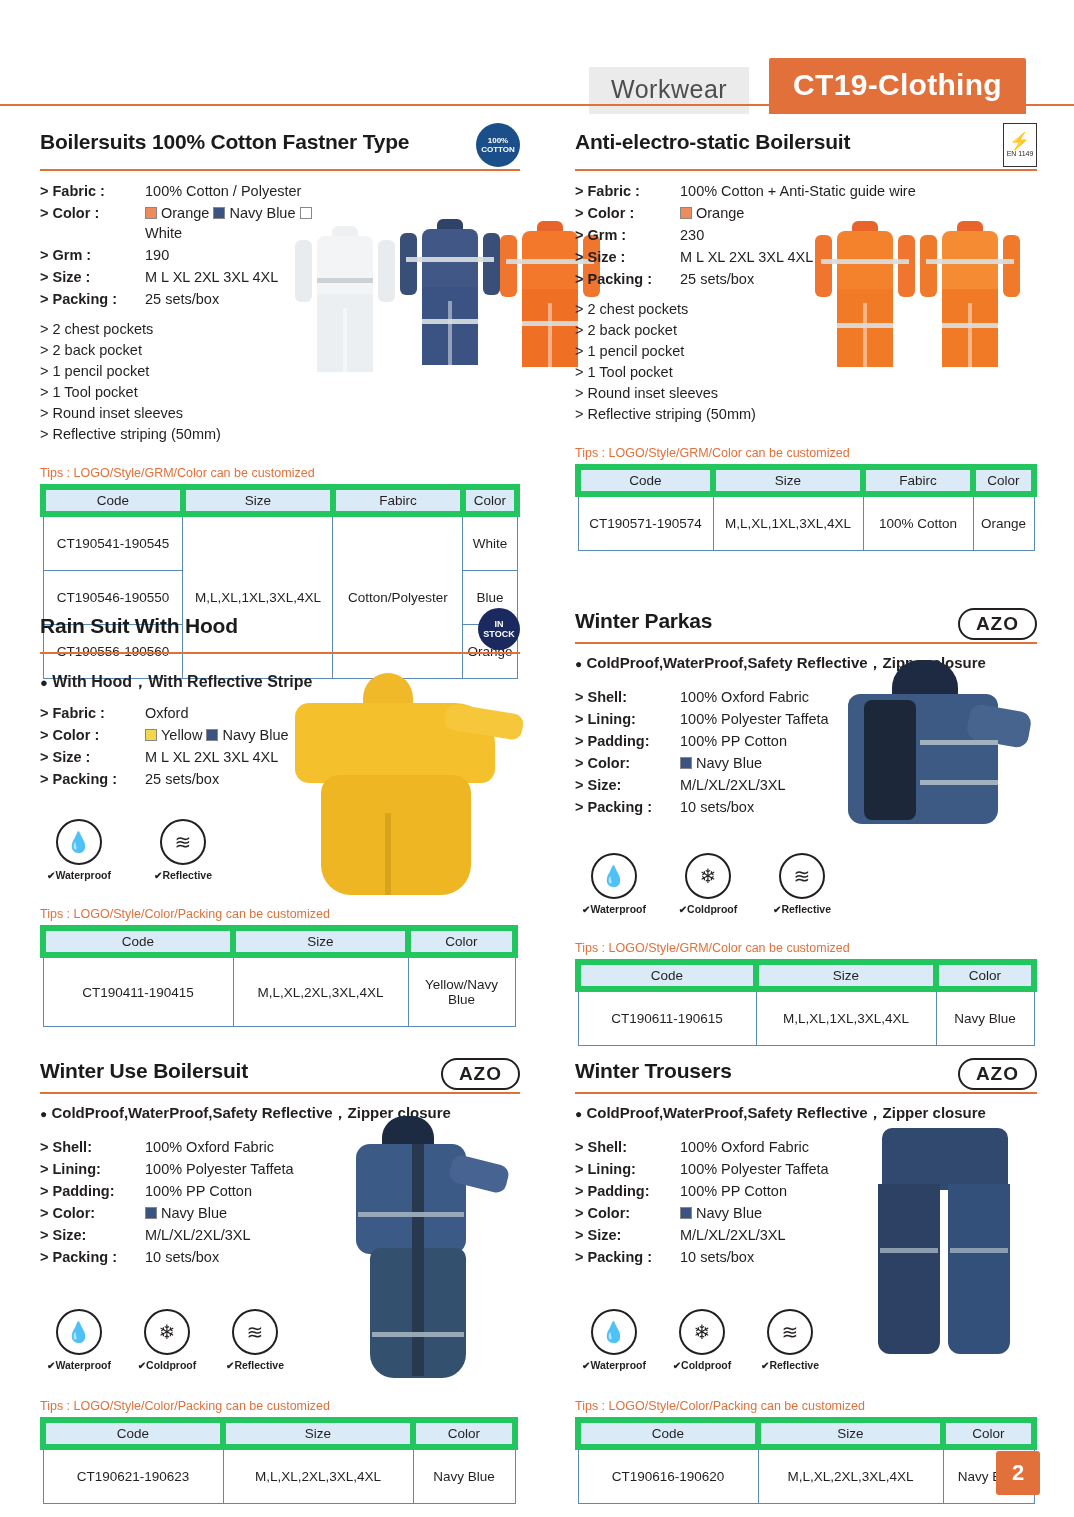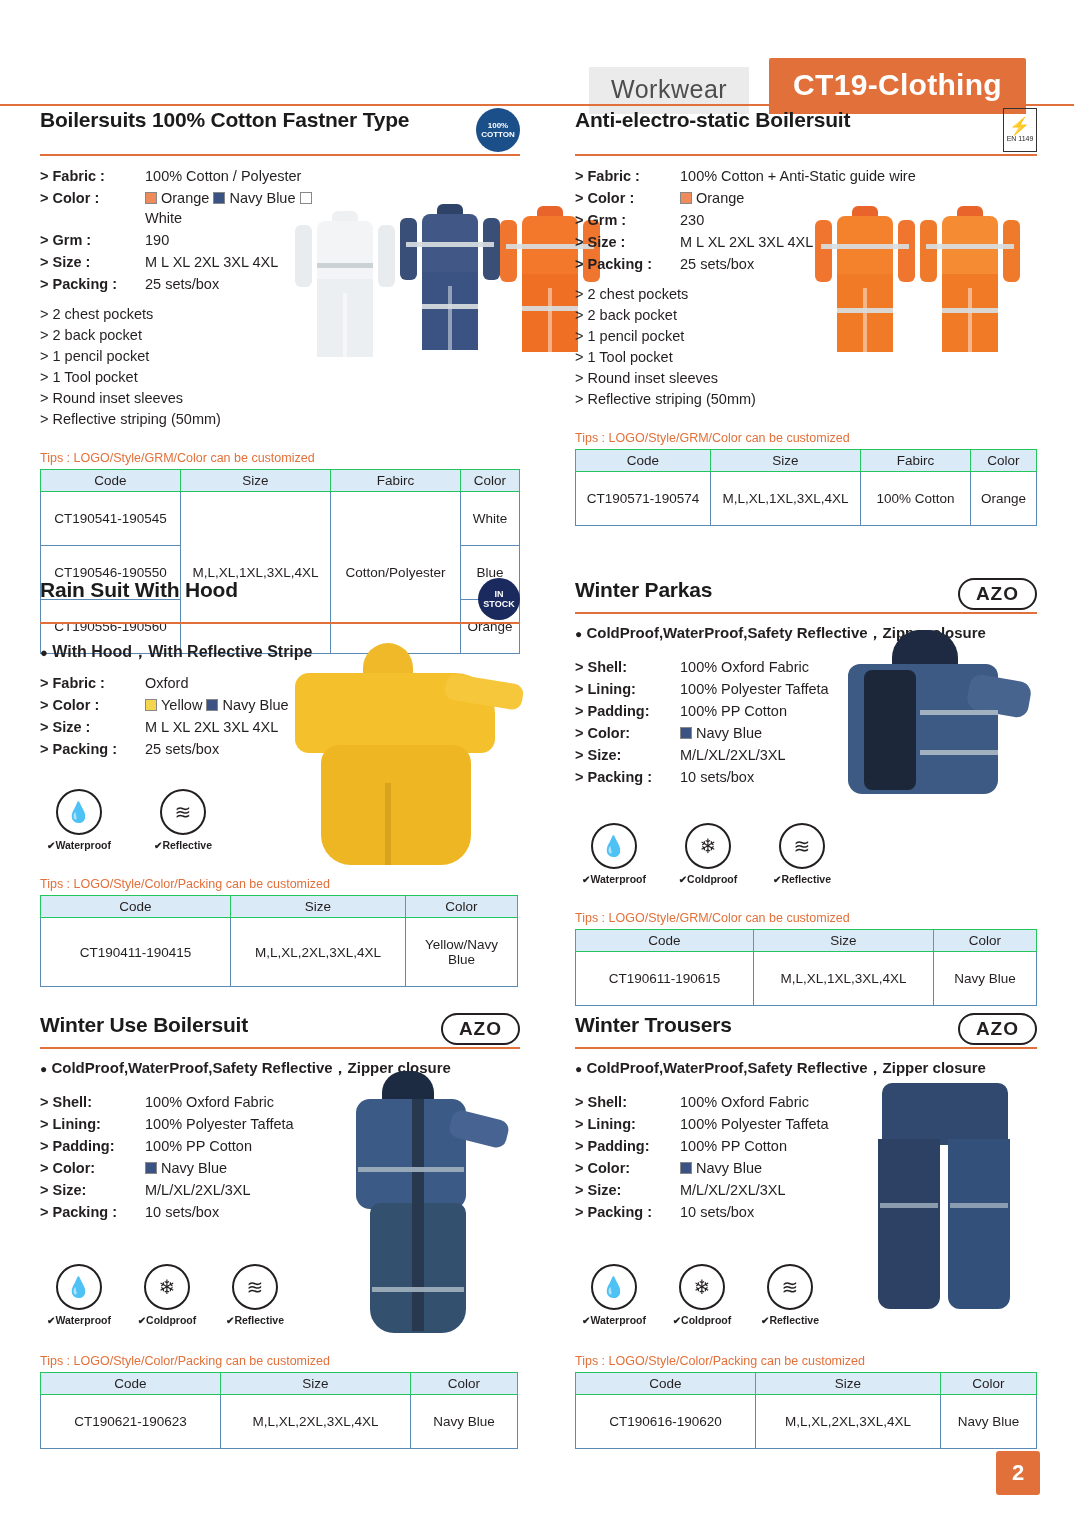--- a/index.html
+++ b/index.html
@@ -53,21 +53,21 @@
 
   .block { position:relative; }
 
   h2.sec-title {
     font-size:21px;
     font-weight:bold;
     color:#1b1b1b;
     margin:0 0 6px 0;
     letter-spacing:-0.2px;
   }
-  .title-row { display:flex; justify-content:space-between; }
+  .title-row { display:flex; align-items:center; justify-content:space-between;margin-top:15px; }
   .title-rule { height:2px; background:#e2703a; margin: 2px 0 10px 0; }
 
   .spec-list { font-size:14.5px; line-height:20px; color:#231f20; }
   .spec-row { display:flex; margin-bottom:2px; }
   .spec-key { width:105px; white-space:nowrap; }
   .spec-key b { font-weight:bold; }
   .spec-val { flex:1; }
 
   .bullet-list { font-size:14.5px; line-height:20px; margin-top:10px; }
   .bullet-list div { margin-bottom:1px; }
@@ -82,21 +82,21 @@
     color:#e2703a; font-size:12.5px; margin: 10px 0 4px 0;
   }
 
   table.spec-table {
     border-collapse:collapse;
     width:100%;
     font-size:13.5px;
   }
   table.spec-table th {
     background:#dbeaf7;
-    border:1px solid #22c55e;
+    border:6px solid #22c55e;
     font-weight:normal;
     padding:3px 4px;
     text-align:center;
   }
   table.spec-table td {
     border:1px solid #5a8ab5;
     padding:19px 4px;
     text-align:center;
     background:#fff;
   }

